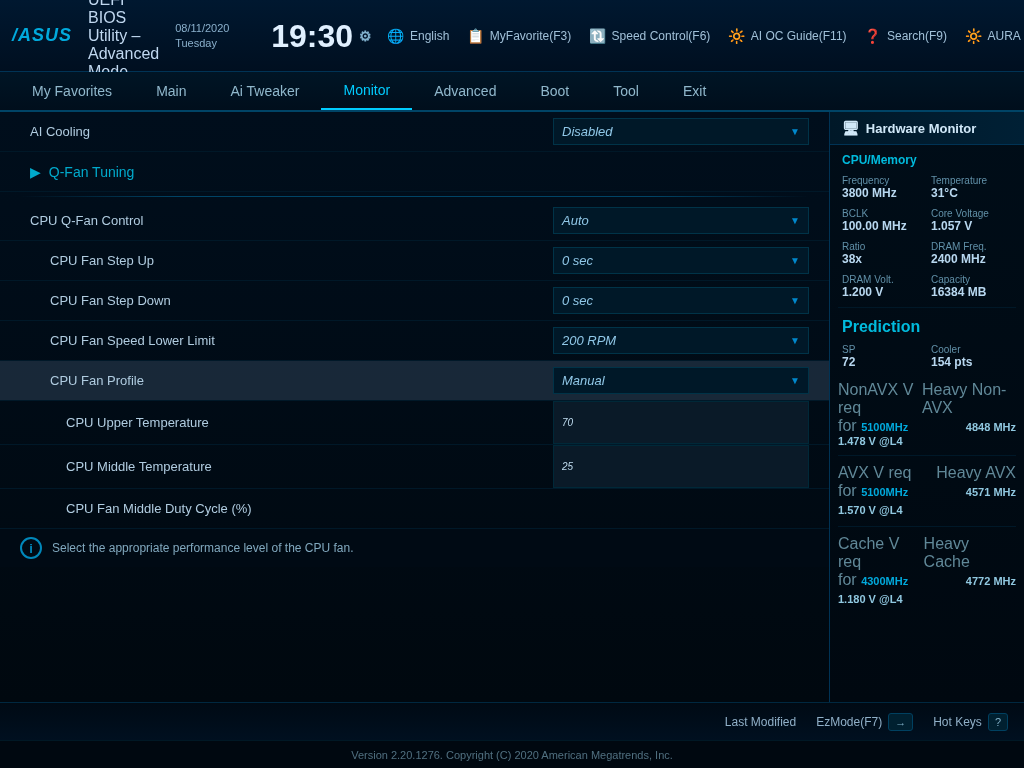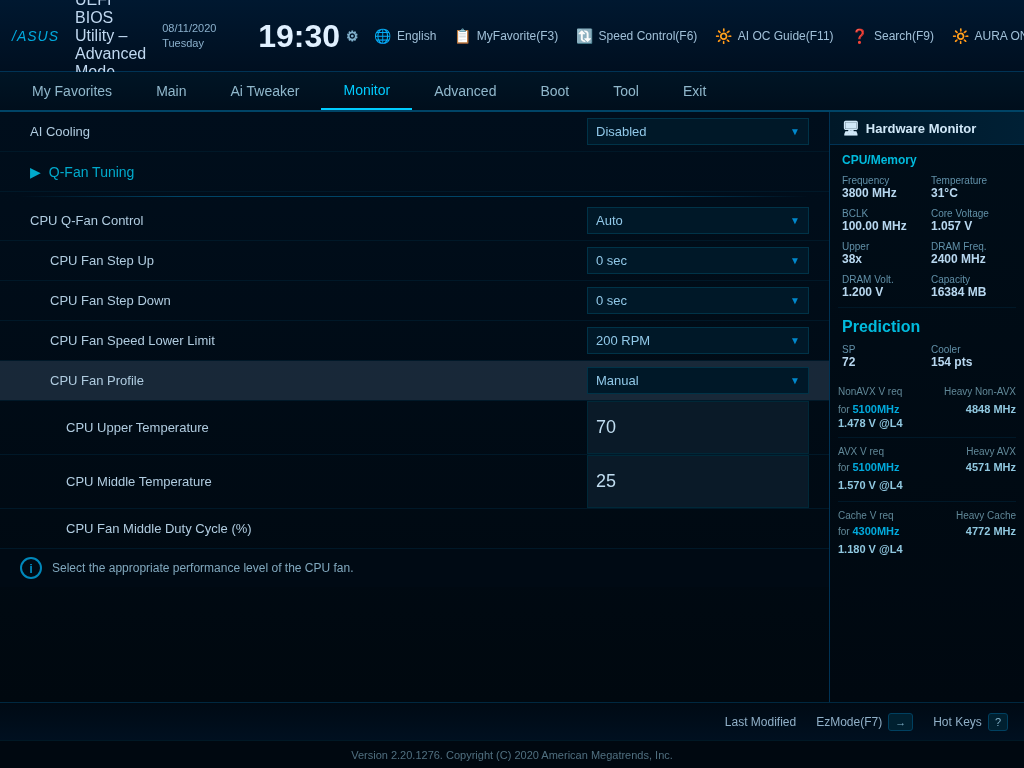--- a/index.html
+++ b/index.html
@@ -61,22 +61,22 @@
       display: flex;
       align-items: center;
       gap: 8px;
       color: #fff;
       font-size: 13px;
       font-weight: bold;
     }
 
     .asus-logo-text {
       color: #00aadd;
-      font-size: 14px;
-      font-weight: 400;
+      font-size: 18px;
+      font-weight: 700;
       font-style: italic;
       letter-spacing: 1px;
     }
 
     .bios-title {
       color: #c0d8f0;
       font-size: 16px;
       font-weight: 500;
       flex: 1;
     }
@@ -196,21 +196,22 @@
     .setting-label {
       flex: 1;
       font-size: 13px;
       color: #b0cce0;
     }
 
     .setting-label.indented { padding-left: 20px; }
     .setting-label.indented2 { padding-left: 36px; }
 
     .setting-value {
-      width: 222px;
+      width: 256px;
+      font-style: italic;
     }
 
     .dropdown {
       width: 100%;
       background: #001828;
       border: 1px solid #003348;
       color: #90c8e8;
       padding: 5px 8px;
       font-size: 13px;
       display: flex;
@@ -223,21 +224,21 @@
       color: #0088cc;
       font-size: 10px;
     }
 
     .text-input {
       width: 100%;
       background: #0a1a28;
       border: 1px solid #002838;
       color: #c0ddf0;
       padding: 15px 8px;
-      font-size: 18px;
+      font-size: 10px;
     }
 
     .section-title {
       font-size: 14px;
       color: #00aacc;
       display: flex;
       align-items: center;
       gap: 8px;
     }
 
@@ -351,21 +352,21 @@
       padding: 4px 8px;
     }
 
     .hw-pred-row {
       display: flex;
       justify-content: space-between;
       align-items: baseline;
     }
 
     .hw-pred-label {
-      font-size: 10px;
+      font-size: 16px;
       color: #608898;
     }
 
     .hw-pred-freq {
       font-size: 11px;
       color: #00aadd;
       font-weight: bold;
     }
 
     .hw-pred-values {
@@ -609,21 +610,21 @@
         </div>
         <div class="hw-item">
           <span class="hw-item-label">BCLK</span>
           <span class="hw-item-value">100.00 MHz</span>
         </div>
         <div class="hw-item">
           <span class="hw-item-label">Core Voltage</span>
           <span class="hw-item-value">1.057 V</span>
         </div>
         <div class="hw-item">
-          <span class="hw-item-label">Upper</span>
+          <span class="hw-item-label">Ratio</span>
           <span class="hw-item-value">38x</span>
         </div>
         <div class="hw-item">
           <span class="hw-item-label">DRAM Freq.</span>
           <span class="hw-item-value">2400 MHz</span>
         </div>
         <div class="hw-item">
           <span class="hw-item-label">DRAM Volt.</span>
           <span class="hw-item-value">1.200 V</span>
         </div>

